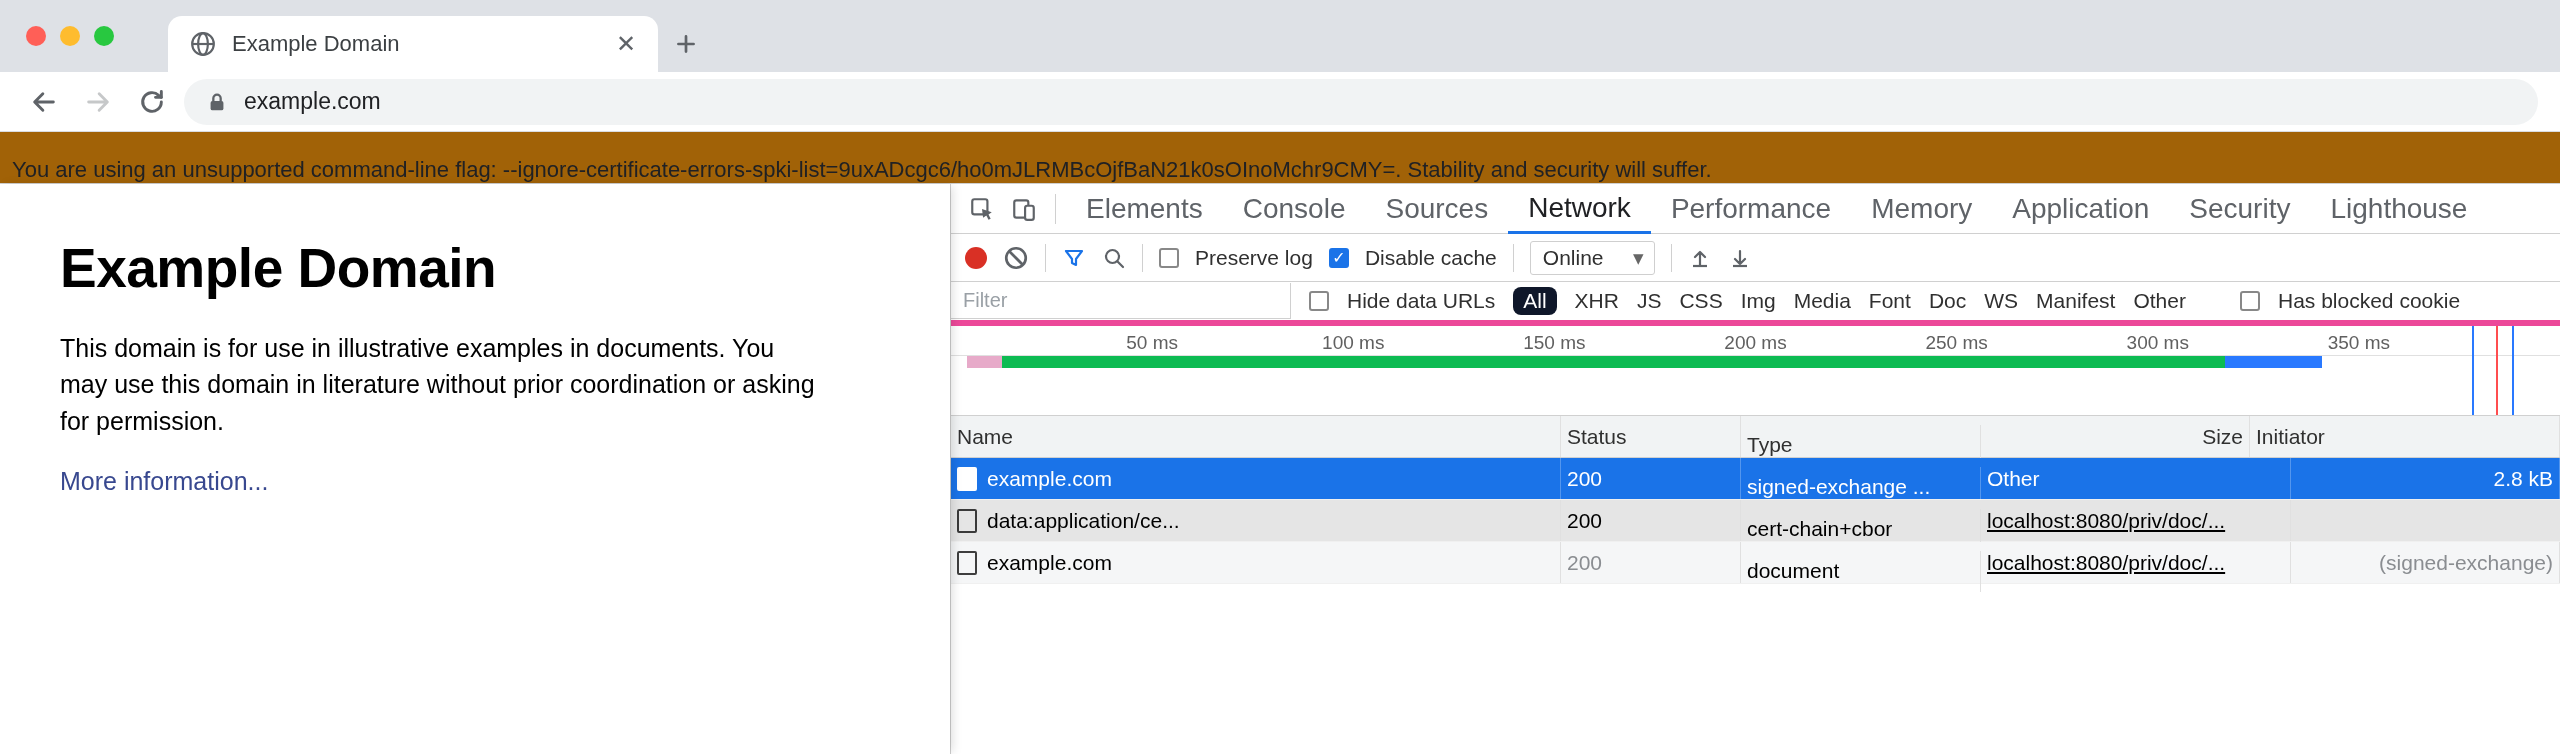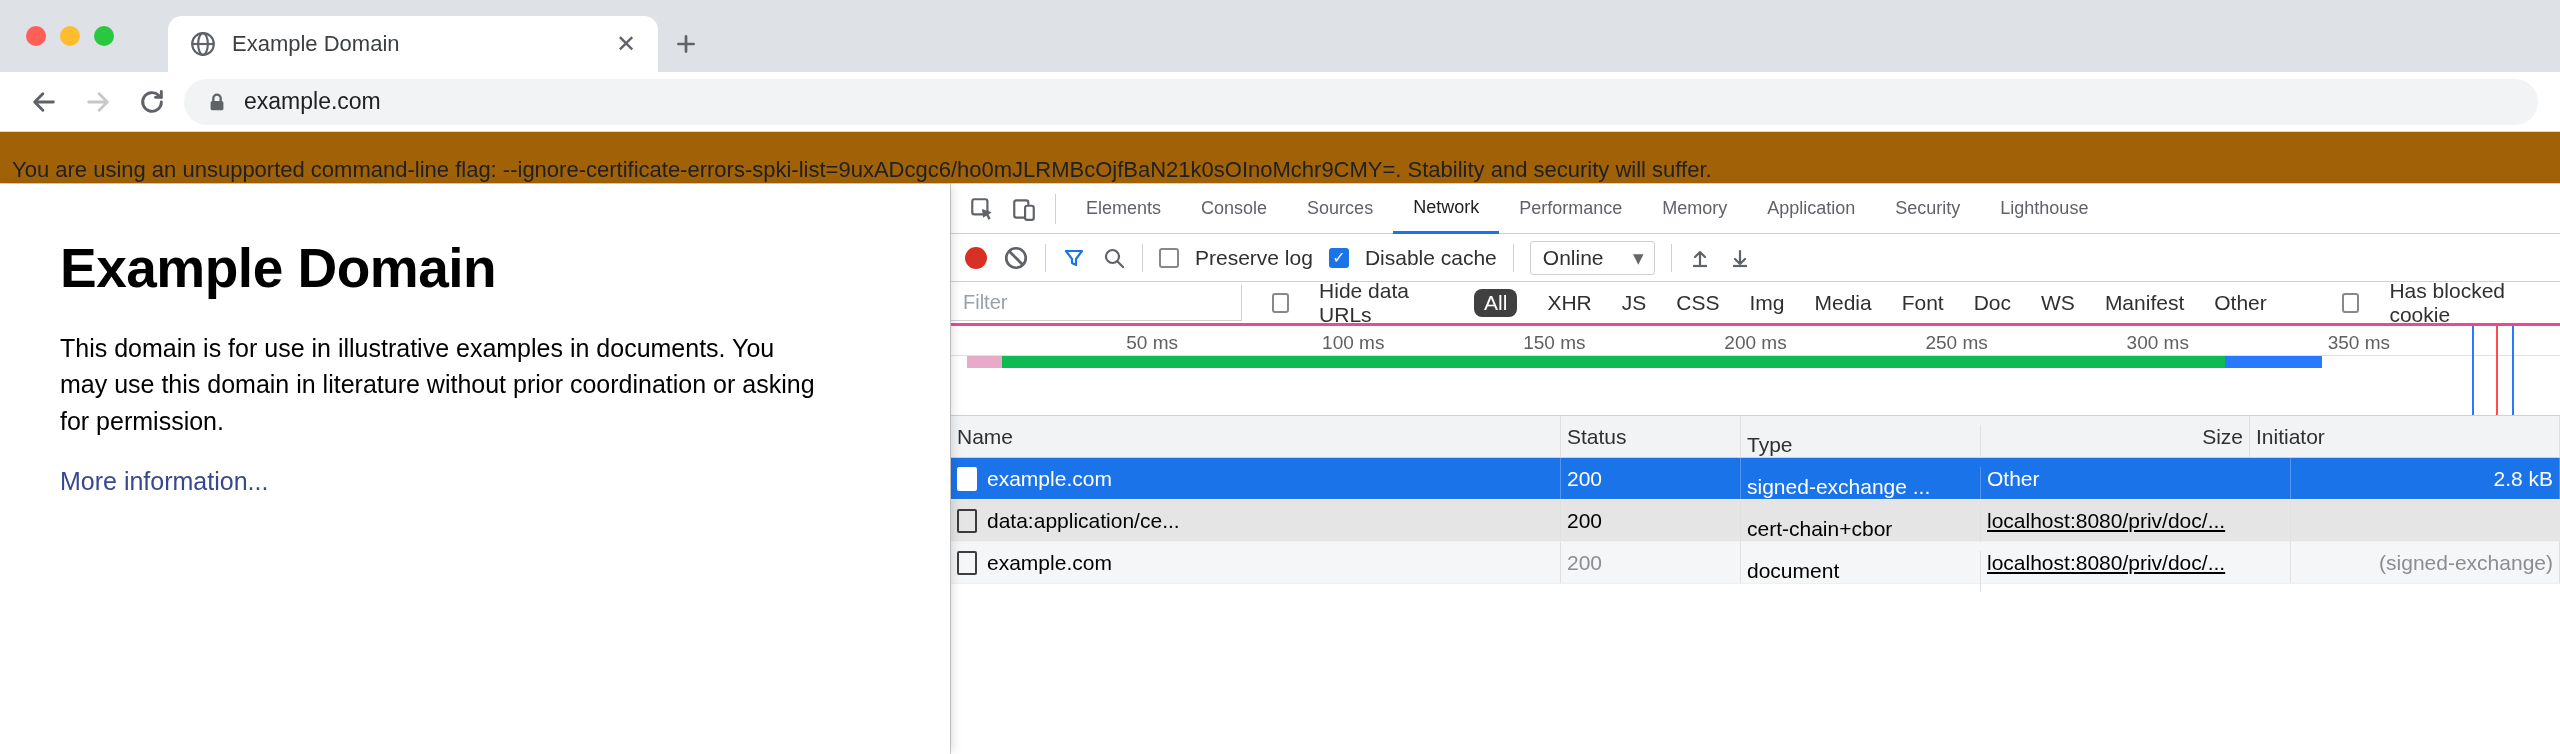--- a/index.html
+++ b/index.html
@@ -26,38 +26,38 @@
     .split { display: flex; height: calc(100% - 72px - 60px - 52px); }
     .page { width: 950px; background: #fff; padding: 52px 60px 0 60px; box-shadow: 4px 0 10px -2px rgba(0,0,0,.15); position: relative; z-index: 2; }
     .page h1 { font-size: 55px; font-weight: 800; letter-spacing: -.5px; color: #000; margin-bottom: 30px; }
     .page p { font-size: 25px; line-height: 1.45; color: #000; max-width: 760px; margin-bottom: 28px; }
     .page a { font-size: 25px; color: #38488f; text-decoration: none; }
     
     .devtools { flex: 1; display: flex; flex-direction: column; border-left: 1px solid #cfcfcf; background: #fff; }
     .dt-tabs { height: 50px; display: flex; align-items: center; border-bottom: 1px solid #d0d0d0; padding: 0 10px; gap: 0; }
     .dt-tool { width: 42px; height: 42px; display: flex; align-items: center; justify-content: center; color: #5f6368; }
     .dt-sep { width: 1px; height: 30px; background: #d0d0d0; margin: 0 10px; }
-    .dt-tab { padding: 0 20px; height: 50px; display: flex; align-items: center; font-size: 18px; color: #5f6368; cursor: pointer; }
+    .dt-tab { padding: 0 20px; height: 50px; display: flex; align-items: center; font-size: 28px; color: #5f6368; cursor: pointer; }
     .dt-tab.active { color: #202124; border-bottom: 3px solid #1a73e8; margin-bottom: -1px; }
     
     .nt-bar { height: 48px; display: flex; align-items: center; padding: 0 14px; gap: 16px; border-bottom: 1px solid #d0d0d0; font-size: 21px; color: #303030; }
     .record-dot { width: 22px; height: 22px; border-radius: 50%; background: #d93025; }
     .nope { width: 26px; height: 26px; }
     .vsep { width: 1px; height: 28px; background: #d0d0d0; }
     .funnel { color: #1a73e8; }
     .chk { width: 20px; height: 20px; border: 2px solid #888; border-radius: 3px; display: inline-flex; align-items: center; justify-content: center; }
     .chk.on { background: #1a73e8; border-color: #1a73e8; }
     .chk.on::after { content: "✓"; color: #fff; font-size: 16px; line-height: 1; }
     .throttling { border: 1px solid #cfcfcf; padding: 4px 50px 4px 12px; border-radius: 3px; position: relative; }
     .throttling::after { content: "▾"; position: absolute; right: 10px; top: 50%; transform: translateY(-50%); color: #666; }
     
-    .ft-bar { height: 44px; display: flex; align-items: center; gap: 30px; padding: 0 17px 0 0; border-bottom: 3px solid #ec4899; font-size: 21px; color: #303030; }
+    .ft-bar { height: 44px; display: flex; align-items: center; gap: 18px; padding: 0 17px 0 0; border-bottom: 6px solid #ec4899; font-size: 21px; color: #303030; }
     .filter-input { width: 340px; height: 36px; border: 1px solid #d0d0d0; border-top: none; border-left: none; font-size: 20px; color: #9aa0a6; padding: 0 12px; display: flex; align-items: center; }
     .pill { padding: 2px 10px; border-radius: 8px; }
-    .pill.active { background: #404040; color: #fff; }
+    .pill.active { background: #0f172a; color: #fff; }
     
     .timeline { height: 90px; border-bottom: 1px solid #d0d0d0; position: relative; }
     .ticks { height: 30px; border-bottom: 1px solid #e0e0e0; position: relative; }
     .tick { position: absolute; top: 6px; font-size: 19px; color: #606060; transform: translateX(-50%); }
     .bars { position: relative; height: 16px; margin-top: 0; }
     .bar { position: absolute; top: 0; height: 12px; }
     .bar.green { background: #0dbb52; }
     .bar.pink { background: #e7aac9; }
     .bar.blue { background: #2979ff; }
     .marker { position: absolute; top: 0; bottom: 0; width: 2px; }

